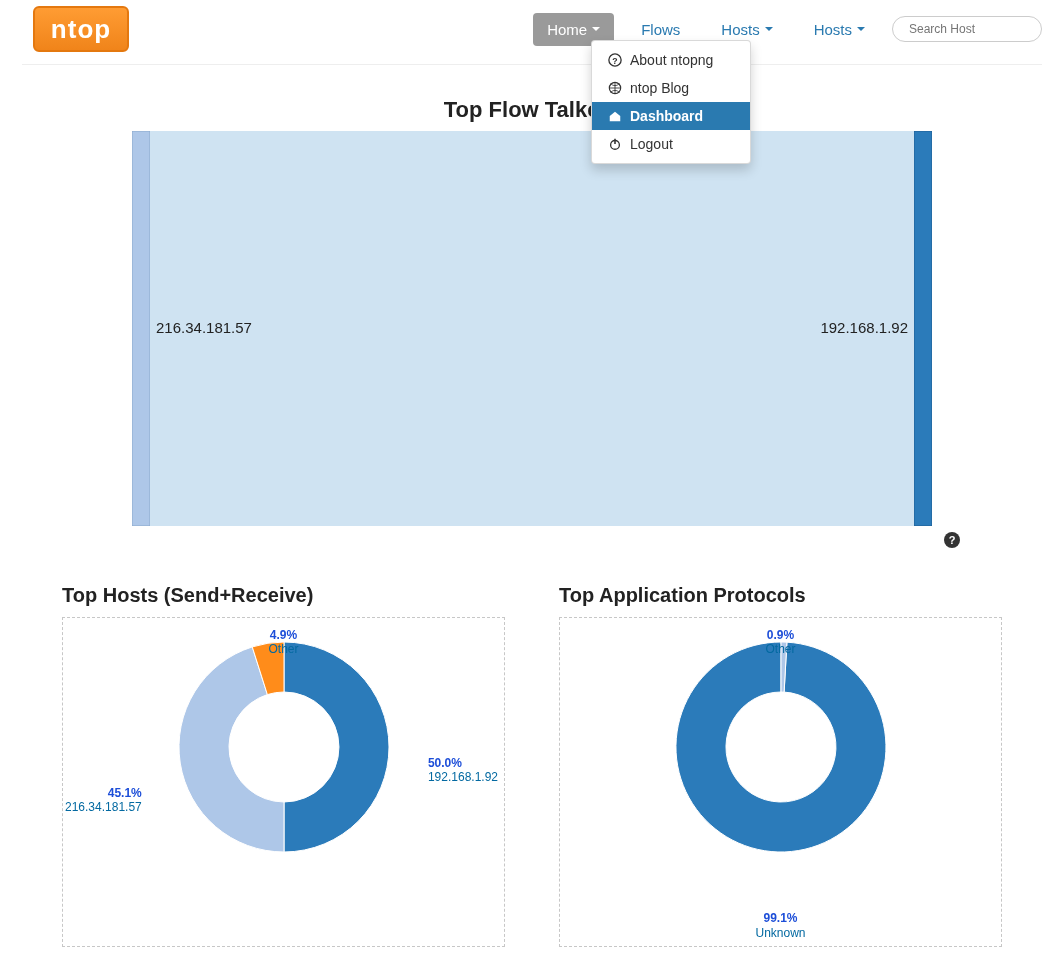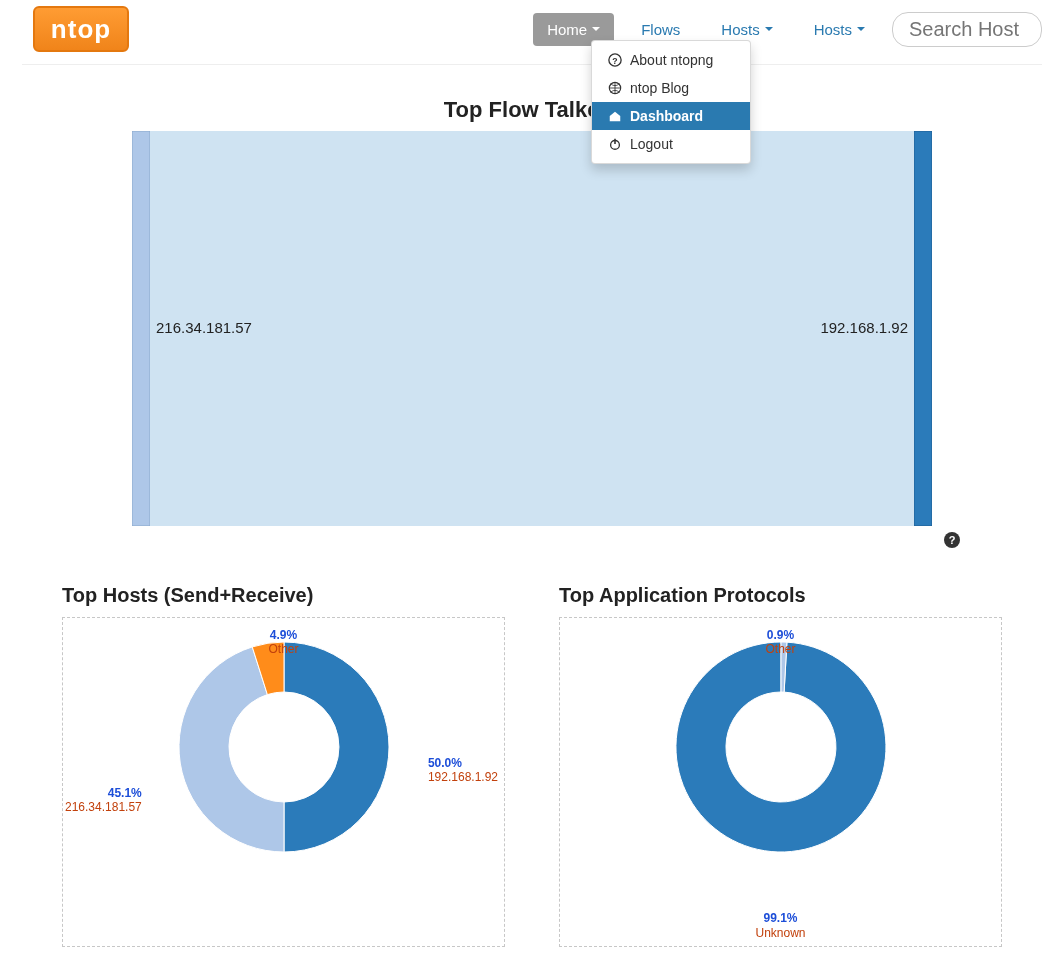--- a/index.html
+++ b/index.html
@@ -62,21 +62,21 @@
     width: 0; height: 0;
     border-left: 4px solid transparent;
     border-right: 4px solid transparent;
     border-top: 4px solid currentColor;
   }
   .search {
     border: 1px solid #ccc;
     border-radius: 16px;
     padding: 5px 16px;
     width: 150px;
-    font-size: 20px;
+    font-size: 12px;
     color: #555;
     outline: none;
   }
   .dropdown {
     position: absolute;
     top: 40px;
     left: 569px;
     width: 160px;
     background: #fff;
     border: 1px solid rgba(0,0,0,.15);
@@ -165,21 +165,21 @@
     display: block;
     margin: 0 auto;
   }
   .ann {
     position: absolute;
     font-size: 12px;
     line-height: 1.2;
     text-align: center;
   }
   .ann .pct { font-weight: bold; color: #1d4ed8; }
-  .ann .lbl { color: #c2410c; }
+  .ann .lbl { color: #0369a1; }
   .ann.right { text-align: left; }
   .ann.left  { text-align: right; }
 </style>
 </head>
 <body>
 
 <div class="container">
 
   <div class="navbar">
     <div class="logo">ntop</div>

